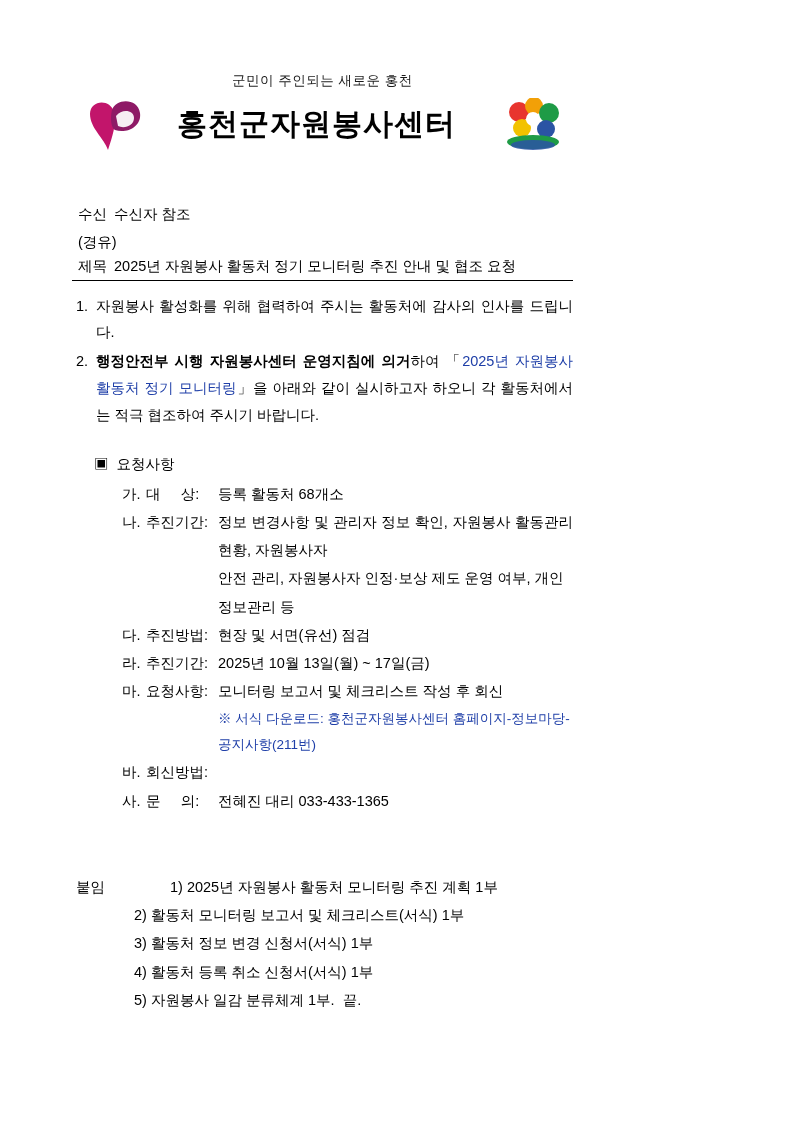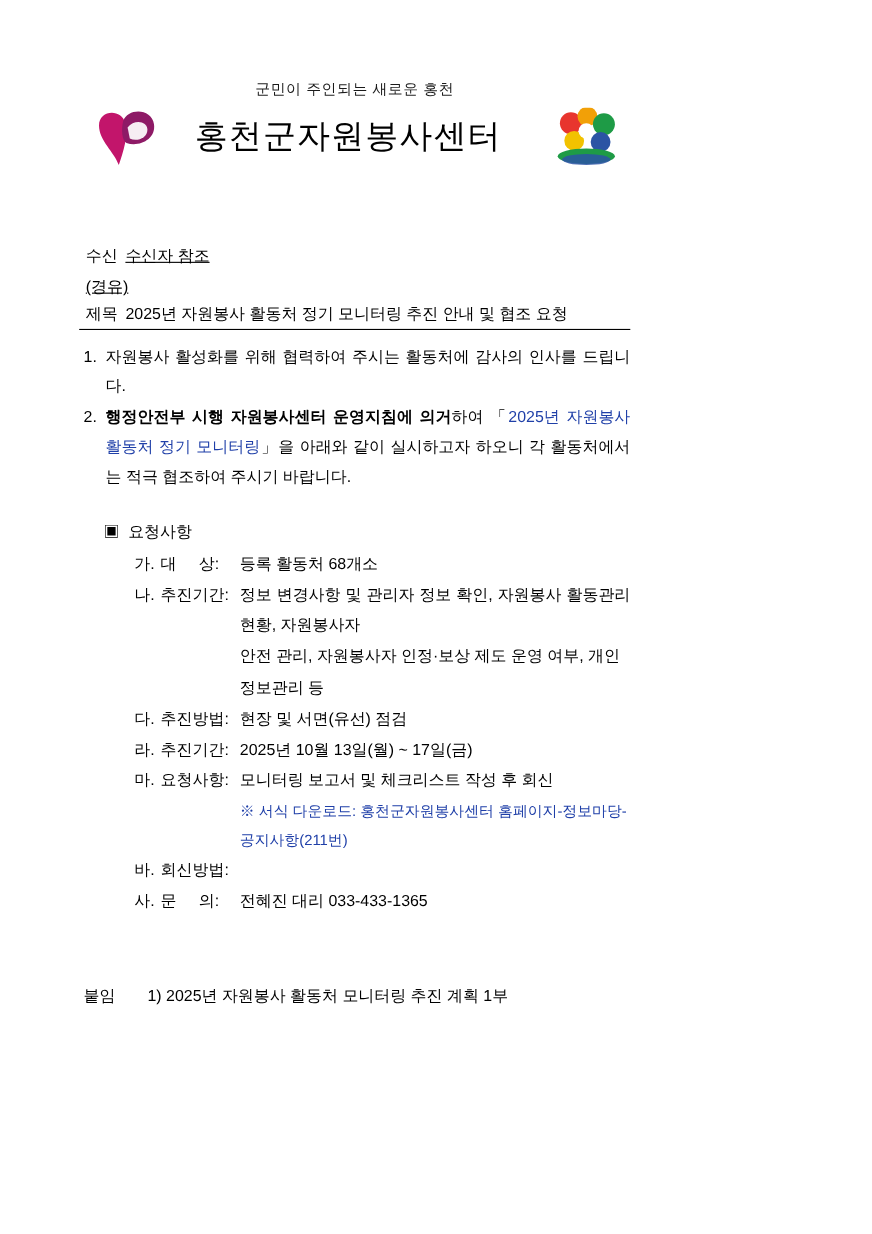--- a/index.html
+++ b/index.html
@@ -38,46 +38,45 @@
     letter-spacing: 0.5px;
     color: #1a1a1a;
   }
   .org-title {
     position: absolute;
     top: 104px;
     left: 0;
     right: 12px;
     text-align: center;
     font-size: 30px;
-    font-weight: normal;
+    font-weight: bold;
     letter-spacing: 1px;
     color: #000000;
   }
   .logo-left {
     position: absolute;
     left: 10px;
     top: 96px;
     width: 74px;
     height: 58px;
   }
   .logo-right {
     position: absolute;
     right: 8px;
     top: 98px;
     width: 64px;
     height: 56px;
   }
 
   
   .recv-block {
-    margin-top: 79px;
+    margin-top: 60px;
     font-size: 14.5px;
     line-height: 1.95;
     padding-left: 6px;
-    text-decoration: underline;
   }
   .recv-line .lbl {
     display: inline-block;
     min-width: 36px;
   }
   .subject-line {
     font-size: 14.5px;
     padding-left: 6px;
     padding-bottom: 4px;
   }
@@ -154,20 +153,21 @@
 
   
   .attach {
     margin-top: 58px;
     font-size: 14.5px;
     line-height: 1.95;
   }
   .attach-first {
     display: flex;
     padding-left: 4px;
+    gap: 36px;
   }
   .attach-first .lbl {
     flex: 0 0 58px;
   }
   .attach-rest {
     padding-left: 62px;
   }
   .attach-rest div {
     white-space: pre;
   }
@@ -279,15 +279,21 @@
       <span class="key">문     의:</span>
       <span class="val">전혜진 대리 033-433-1365</span>
     </div>
   </div>
 
   <div class="attach">
     <div class="attach-first">
       <span class="lbl">붙임</span>
       <span>1) 2025년 자원봉사 활동처 모니터링 추진 계획 1부</span>
     </div>
+    <div class="attach-rest">
+      <div>2) 활동처 모니터링 보고서 및 체크리스트(서식) 1부</div>
+      <div>3) 활동처 정보 변경 신청서(서식) 1부</div>
+      <div>4) 활동처 등록 취소 신청서(서식) 1부</div>
+      <div>5) 자원봉사 일감 분류체계 1부.  끝.</div>
+    </div>
   </div>
 
 </div>
 
 </body></html>

